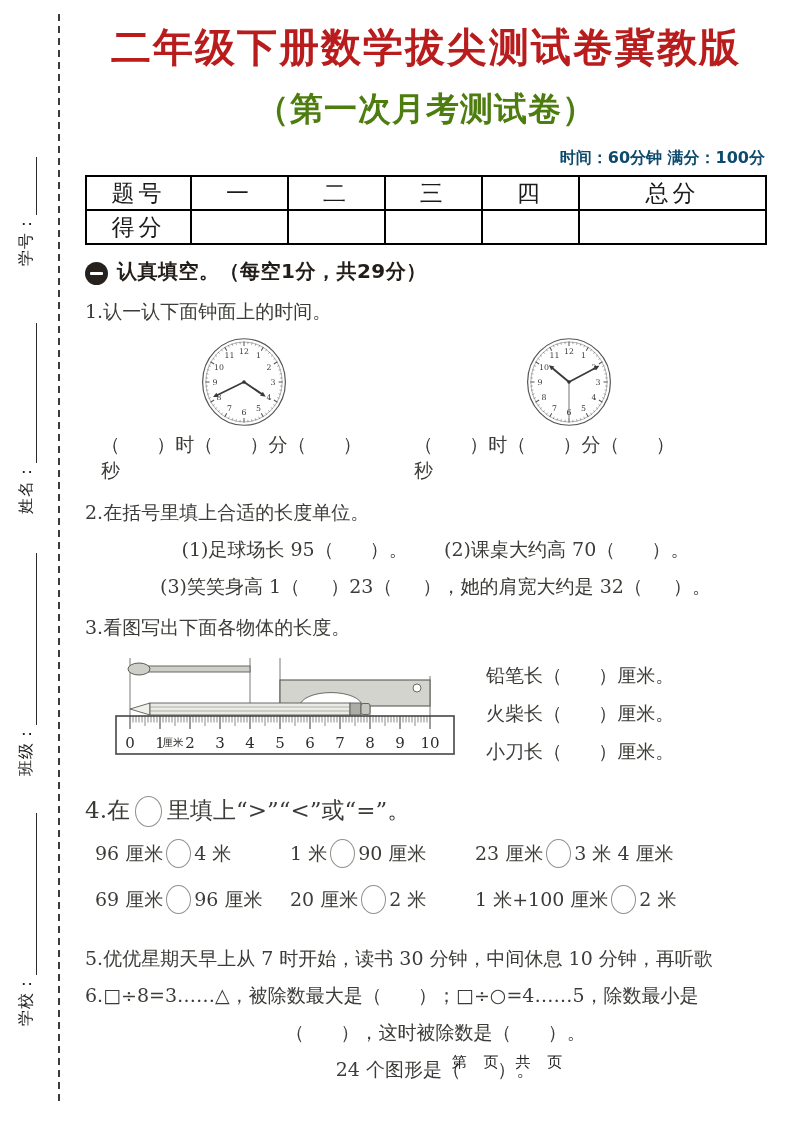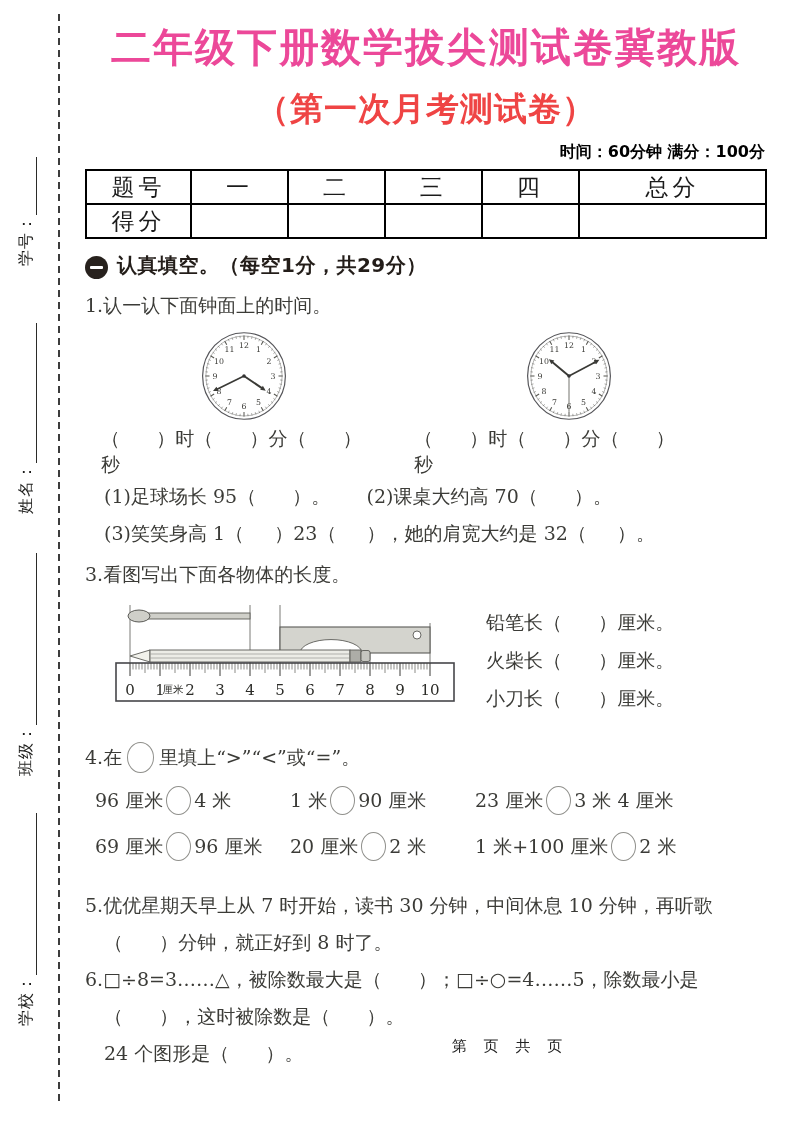--- a/index.html
+++ b/index.html
@@ -19,71 +19,71 @@
     position:absolute; left:16px; transform-origin:0 0; transform:rotate(-90deg);
     display:flex; align-items:flex-end; white-space:nowrap;
     font-family:"DejaVu Sans","Liberation Sans",sans-serif;
     font-size:16px; color:#1d1d1b; letter-spacing:1px;
   }
   .side-group .blank-line { display:inline-block; height:15px; border-bottom:1.7px solid #2b2b29; }
   
   .main { position:absolute; left:85px; top:0; width:682px; }
   .title {
     margin-top:20px; text-align:center; font-family:"DejaVu Sans","Liberation Sans",sans-serif;
-    font-size:40px; font-weight:900; color:#ec4899; letter-spacing:2px;
+    font-size:40px; font-weight:900; color:#b91c1c; letter-spacing:2px;
   }
   .subtitle {
     margin-top:12px; text-align:center; font-family:"DejaVu Sans","Liberation Sans",sans-serif;
-    font-size:33px; font-weight:900; color:#ef4444; letter-spacing:1px;
+    font-size:33px; font-weight:900; color:#4d7c0f; letter-spacing:1px;
   }
   .meta {
-    margin-top:10px; text-align:right; padding-right:2px;
+    margin-top:16px; text-align:right; padding-right:2px;
     font-family:"DejaVu Sans","Liberation Sans",sans-serif;
-    font-size:16px; font-weight:600; color:#000000;
+    font-size:16px; font-weight:600; color:#0c4a6e;
   }
   table.score { width:100%; margin-top:6px; border-collapse:collapse; }
   table.score th, table.score td {
     border:2.3px solid #000; height:34px; text-align:center;
     font-size:23px; font-weight:400; color:#1b1b1b; letter-spacing:4px;
   }
   table.score th.first, table.score td.first { width:105px; }
   
   .section-head { margin-top:13px; display:flex; align-items:flex-end; }
   .num-badge {
     width:23px; height:23px; border-radius:50%; background:#27211d;
     display:inline-flex; align-items:center; justify-content:center; margin-right:9px; flex:0 0 auto;
   }
   .num-badge .bar { width:13px; height:3px; background:#fff; border-radius:1px; }
   .section-title {
     font-family:"DejaVu Sans","Liberation Sans",sans-serif;
     font-size:20px; font-weight:700; color:#231d19; letter-spacing:0.5px;
   }
   
   .q-line { font-size:19px; line-height:37px; white-space:pre-wrap; color:#3b3b37; }
-  .indent { padding-left:19px; }
+  .indent { padding-left:19px;text-align:center; }
   .mt4{margin-top:4px;} .mt8{margin-top:8px;} .mt10{margin-top:10px;} .mt18{margin-top:18px;}
   
   .clock-row { display:flex; margin-top:4px; padding-left:113px; }
   .clock-row svg + svg { margin-left:233px; }
   .clock-answer-row {
     display:flex; justify-content:space-between; padding:0 76px 0 16px;
     font-size:19px; margin-top:2px; white-space:pre-wrap;gap:36px;
   }
   
   .figure-row { display:flex; margin-top:6px; }
   .figure-row svg { margin-left:25px; flex:0 0 auto; }
   .figure-answers { margin-left:26px; padding-top:4px; }
   .figure-answers .q-line { line-height:38px; }
   
   .blank-circle {
     display:inline-block; width:25px; height:29px; border:1.3px solid #90908c;
     border-radius:50%; vertical-align:-8px; margin:0 3px; background:#fff;
   }
   .blank-circle.big { width:27px; height:31px; vertical-align:-9px; margin:0 5px; }
-  .q4-intro { margin-top:20px; font-size:19px; line-height:40px; white-space:pre-wrap; }
+  .q4-intro { margin-top:20px; font-size:23px; line-height:40px; white-space:pre-wrap; }
   .q4-row { display:grid; grid-template-columns:195px 185px 1fr; padding-left:10px;
             font-size:19px; line-height:46px; white-space:pre-wrap; }
   
   .footer {
     position:absolute; left:85px; bottom:16px; width:680px; text-align:center;
     font-family:"DejaVu Sans","Liberation Sans",sans-serif;
     font-size:15px; color:#222; letter-spacing:6px;
   }
 </style>
 </head>
@@ -313,20 +313,21 @@
             <line x1="0" y1="0" x2="4.776122516674678e-15" y2="39" stroke="#55554f" stroke-width="0.9"></line>
             <circle cx="0" cy="0" r="1.9" fill="#333"></circle>
           </g>
         </svg>
     </div>
     <div class="clock-answer-row">
       <span>（      ）时（      ）分（      ）秒</span>
       <span>（      ）时（      ）分（      ）秒</span>
     </div>
 
+    <div class="q-line mt10">2.在括号里填上合适的长度单位。</div>
     <div class="q-line indent">(1)足球场长 95（      ）。      (2)课桌大约高 70（      ）。</div>
     <div class="q-line indent">(3)笑笑身高 1（     ）23（     ），她的肩宽大约是 32（     ）。</div>
 
     <div class="q-line mt4">3.看图写出下面各物体的长度。</div>
     <div class="figure-row">
       <svg id="ruler-svg" width="350" height="106" viewBox="0 0 350 106">
           <line x1="20" y1="6" x2="20" y2="64" stroke="#7a7a76" stroke-width="1"></line>
           <line x1="140" y1="6" x2="140" y2="64" stroke="#7a7a76" stroke-width="1"></line>
           <line x1="170" y1="6" x2="170" y2="64" stroke="#7a7a76" stroke-width="1"></line>
           <line x1="320" y1="24" x2="320" y2="64" stroke="#7a7a76" stroke-width="1"></line>
@@ -462,21 +463,20 @@
         <div class="q-line">火柴长（      ）厘米。</div>
         <div class="q-line">小刀长（      ）厘米。</div>
       </div>
     </div>
 
     <div class="q4-intro"><span>4.在</span><span class="blank-circle big"></span><span>里填上“&gt;”“&lt;”或“=”。</span></div>
     <div class="q4-row"><span><span>96 厘米</span><span class="blank-circle"></span><span>4 米</span></span><span><span>1 米</span><span class="blank-circle"></span><span>90 厘米</span></span><span><span>23 厘米</span><span class="blank-circle"></span><span>3 米 4 厘米</span></span></div>
     <div class="q4-row"><span><span>69 厘米</span><span class="blank-circle"></span><span>96 厘米</span></span><span><span>20 厘米</span><span class="blank-circle"></span><span>2 米</span></span><span><span>1 米+100 厘米</span><span class="blank-circle"></span><span>2 米</span></span></div>
 
     <div class="q-line mt18">5.优优星期天早上从 7 时开始，读书 30 分钟，中间休息 10 分钟，再听歌</div>
-    <div class="q-line indent">（      ）分钟，就正好到 8 时了。</div>
 
     <div class="q-line">6.□÷8=3……△，被除数最大是（      ）；□÷○=4……5，除数最小是</div>
     <div class="q-line indent">（      ），这时被除数是（      ）。</div>
 
     <div class="q-line indent">24 个图形是（      ）。</div>
 
     <div class="footer">第 页 共 页</div>
   </div>
 </div>
 

